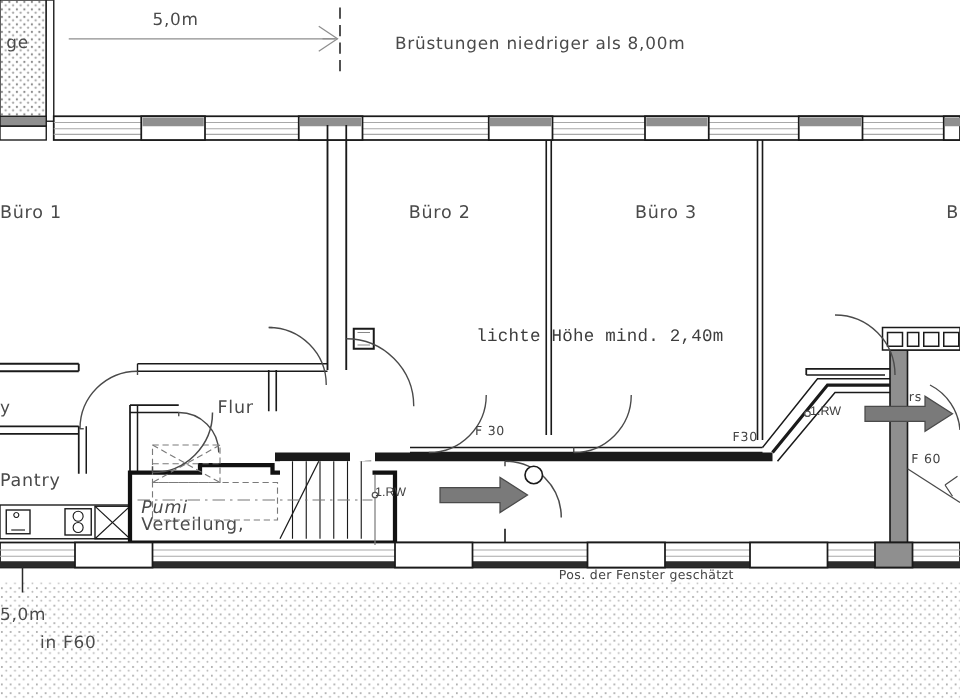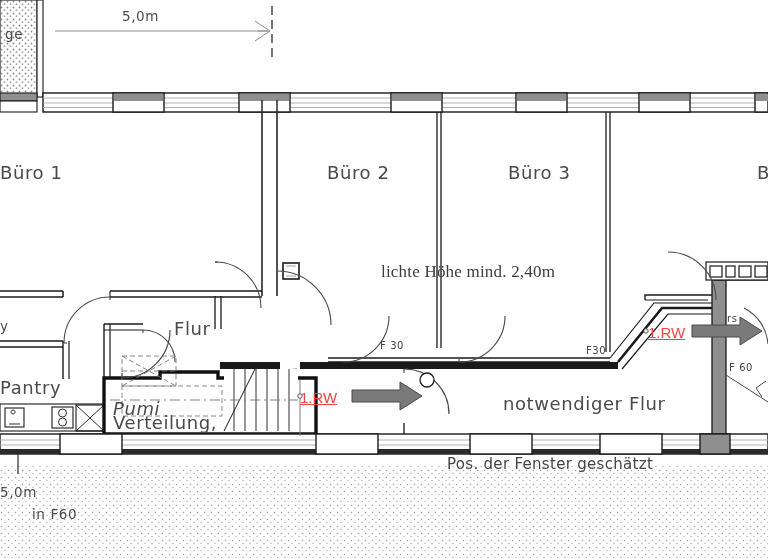--- a/index.html
+++ b/index.html
@@ -2,26 +2,26 @@
 <html><head>
 <meta charset="utf-8">
 <style>
   html,body{margin:0;padding:0;background:#ffffff;}
   body{width:768px;height:560px;overflow:hidden;
        font-family:"Liberation Sans", sans-serif;}
   #plan{position:relative;width:768px;height:560px;background:#fff;}
   #plan svg{position:absolute;left:0;top:0;}
   .lbl{position:absolute;white-space:nowrap;color:#3a3a3a;
        font-family:"DejaVu Sans", sans-serif;letter-spacing:.6px;}
-  .lbl-room{font-size:18px;color:#4a4a4a;}
+  .lbl-room{font-size:14px;color:#4a4a4a;}
   .lbl-note{font-size:13.5px;color:#4a4a4a;}
   .lbl-small{font-size:10px;color:#444;}
-  .lbl-tiny{font-size:15px;color:#444;letter-spacing:.3px;}
-  .lbl-rw{font-size:15px;color:#ef4444;font-family:"Liberation Sans",sans-serif;letter-spacing:0;text-decoration:underline;}
-  .lbl-lh{font-size:17px;color:#3d3d3d;font-family:Liberation Serif, serif;letter-spacing:.2px;}
+  .lbl-tiny{font-size:10px;color:#444;letter-spacing:.3px;}
+  .lbl-rw{font-size:10px;color:#404040;font-family:"Liberation Sans",sans-serif;letter-spacing:0;}
+  .lbl-lh{font-size:14px;color:#3d3d3d;font-family:Liberation Mono, monospace;letter-spacing:.2px;}
   .lbl-bot{font-size:13.5px;color:#4a4a4a;}
 </style>
 </head>
 <body>
 
 <div id="plan">
 
 <svg width="768" height="560" viewBox="0 0 768 560">
   <defs>
     <pattern id="stipple" width="7" height="7" patternUnits="userSpaceOnUse">
@@ -294,36 +294,36 @@
   </g>
   <g stroke="#7e7e7e" stroke-width="1" fill="none">
     <circle cx="646" cy="331" r="2.2" fill="#ffffff" stroke="#555"></circle>
   </g>
 </svg>
 
 <div class="lbl lbl-note" style="left:5px;top:26px;">ge</div>
 
 <div class="lbl lbl-note" style="left:122px;top:8px;">5,0m</div>
 
+<div class="lbl lbl-note" style="left:316px;top:27px;">Brüstungen niedriger als 8,00m</div>
 
 <div class="lbl lbl-room" style="left:0px;top:162px;">Büro 1</div>
 <div class="lbl lbl-room" style="left:327px;top:162px;">Büro 2</div>
 <div class="lbl lbl-room" style="left:508px;top:162px;">Büro 3</div>
 <div class="lbl lbl-room" style="left:757px;top:162px;">B</div>
 
 <div class="lbl lbl-lh" style="left:381px;top:262px;">lichte Höhe mind. 2,40m</div>
 
 <div class="lbl lbl-room" style="left:174px;top:318px;">Flur</div>
 <div class="lbl lbl-room" style="left:0px;top:377px;">Pantry</div>
 <div class="lbl lbl-note" style="left:0px;top:318px;">y</div>
 
 <div class="lbl lbl-room" style="left:113px;top:377px;margin-top:35px;">Verteilung,</div>
 <div class="lbl lbl-room" style="left:113px;top:398px;font-style:italic;">Pumi</div>
 
-<div class="lbl lbl-room" style="left:503px;top:393px;">notwendiger Flur</div>
 
 <div class="lbl lbl-small" style="left:380px;top:340px;">F 30</div>
 <div class="lbl lbl-small" style="left:586px;top:345px;">F30</div>
 <div class="lbl lbl-small" style="left:729px;top:362px;">F 60</div>
 
 <div class="lbl lbl-rw" style="left:300px;top:389px;">1.RW</div>
 <div class="lbl lbl-rw" style="left:648px;top:324px;">1.RW</div>
 
 <div class="lbl lbl-small" style="left:727px;top:313px;">rs</div>
 

